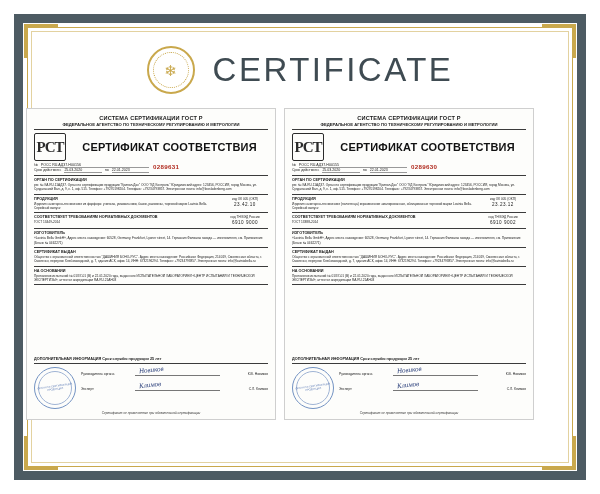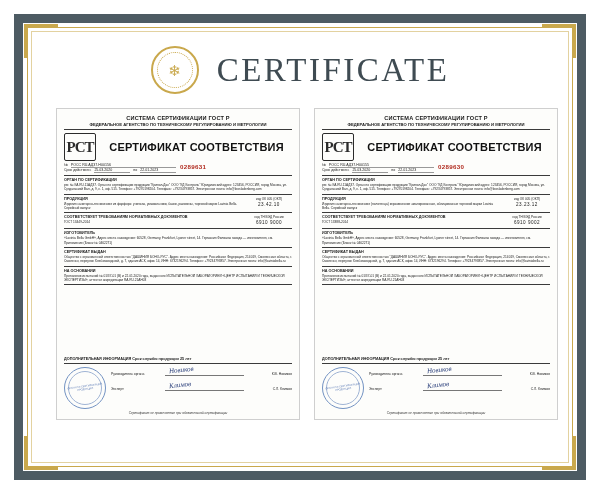--- a/index.html
+++ b/index.html
@@ -73,33 +73,33 @@
     left: 4px; top: 4px; right: 4px; bottom: 4px;
     border-radius: 50%;
     border: 1px dotted #c9a84c;
   }
   .seal-inner {
     font-size: 15px;
     color: #c9a84c;
     line-height: 1;
   }
   .cert-title {
-    font-family: Liberation Serif, serif;
+    font-family: Liberation Sans, sans-serif;
     font-size: 33px;
     letter-spacing: 2.5px;
     color: #3f4b52;
     font-weight: normal;
   }
 
   
   .certs {
     position: absolute;
-    left: 56px; right: 42px; top: 108px;
-    display: flex;
-    gap: 14px;
+    left: 26px; right: 42px; top: 108px;
+    display: flex;
+    gap: 8px;
   }
   .cert {
     width: 250px;
     background: #fdfdfb;
     border: 1px solid #cfcfcf;
     box-sizing: border-box;
     padding: 6px 7px 4px 7px;
     font-size: 3.4px;
     color: #1a1a1a;
     position: relative;

